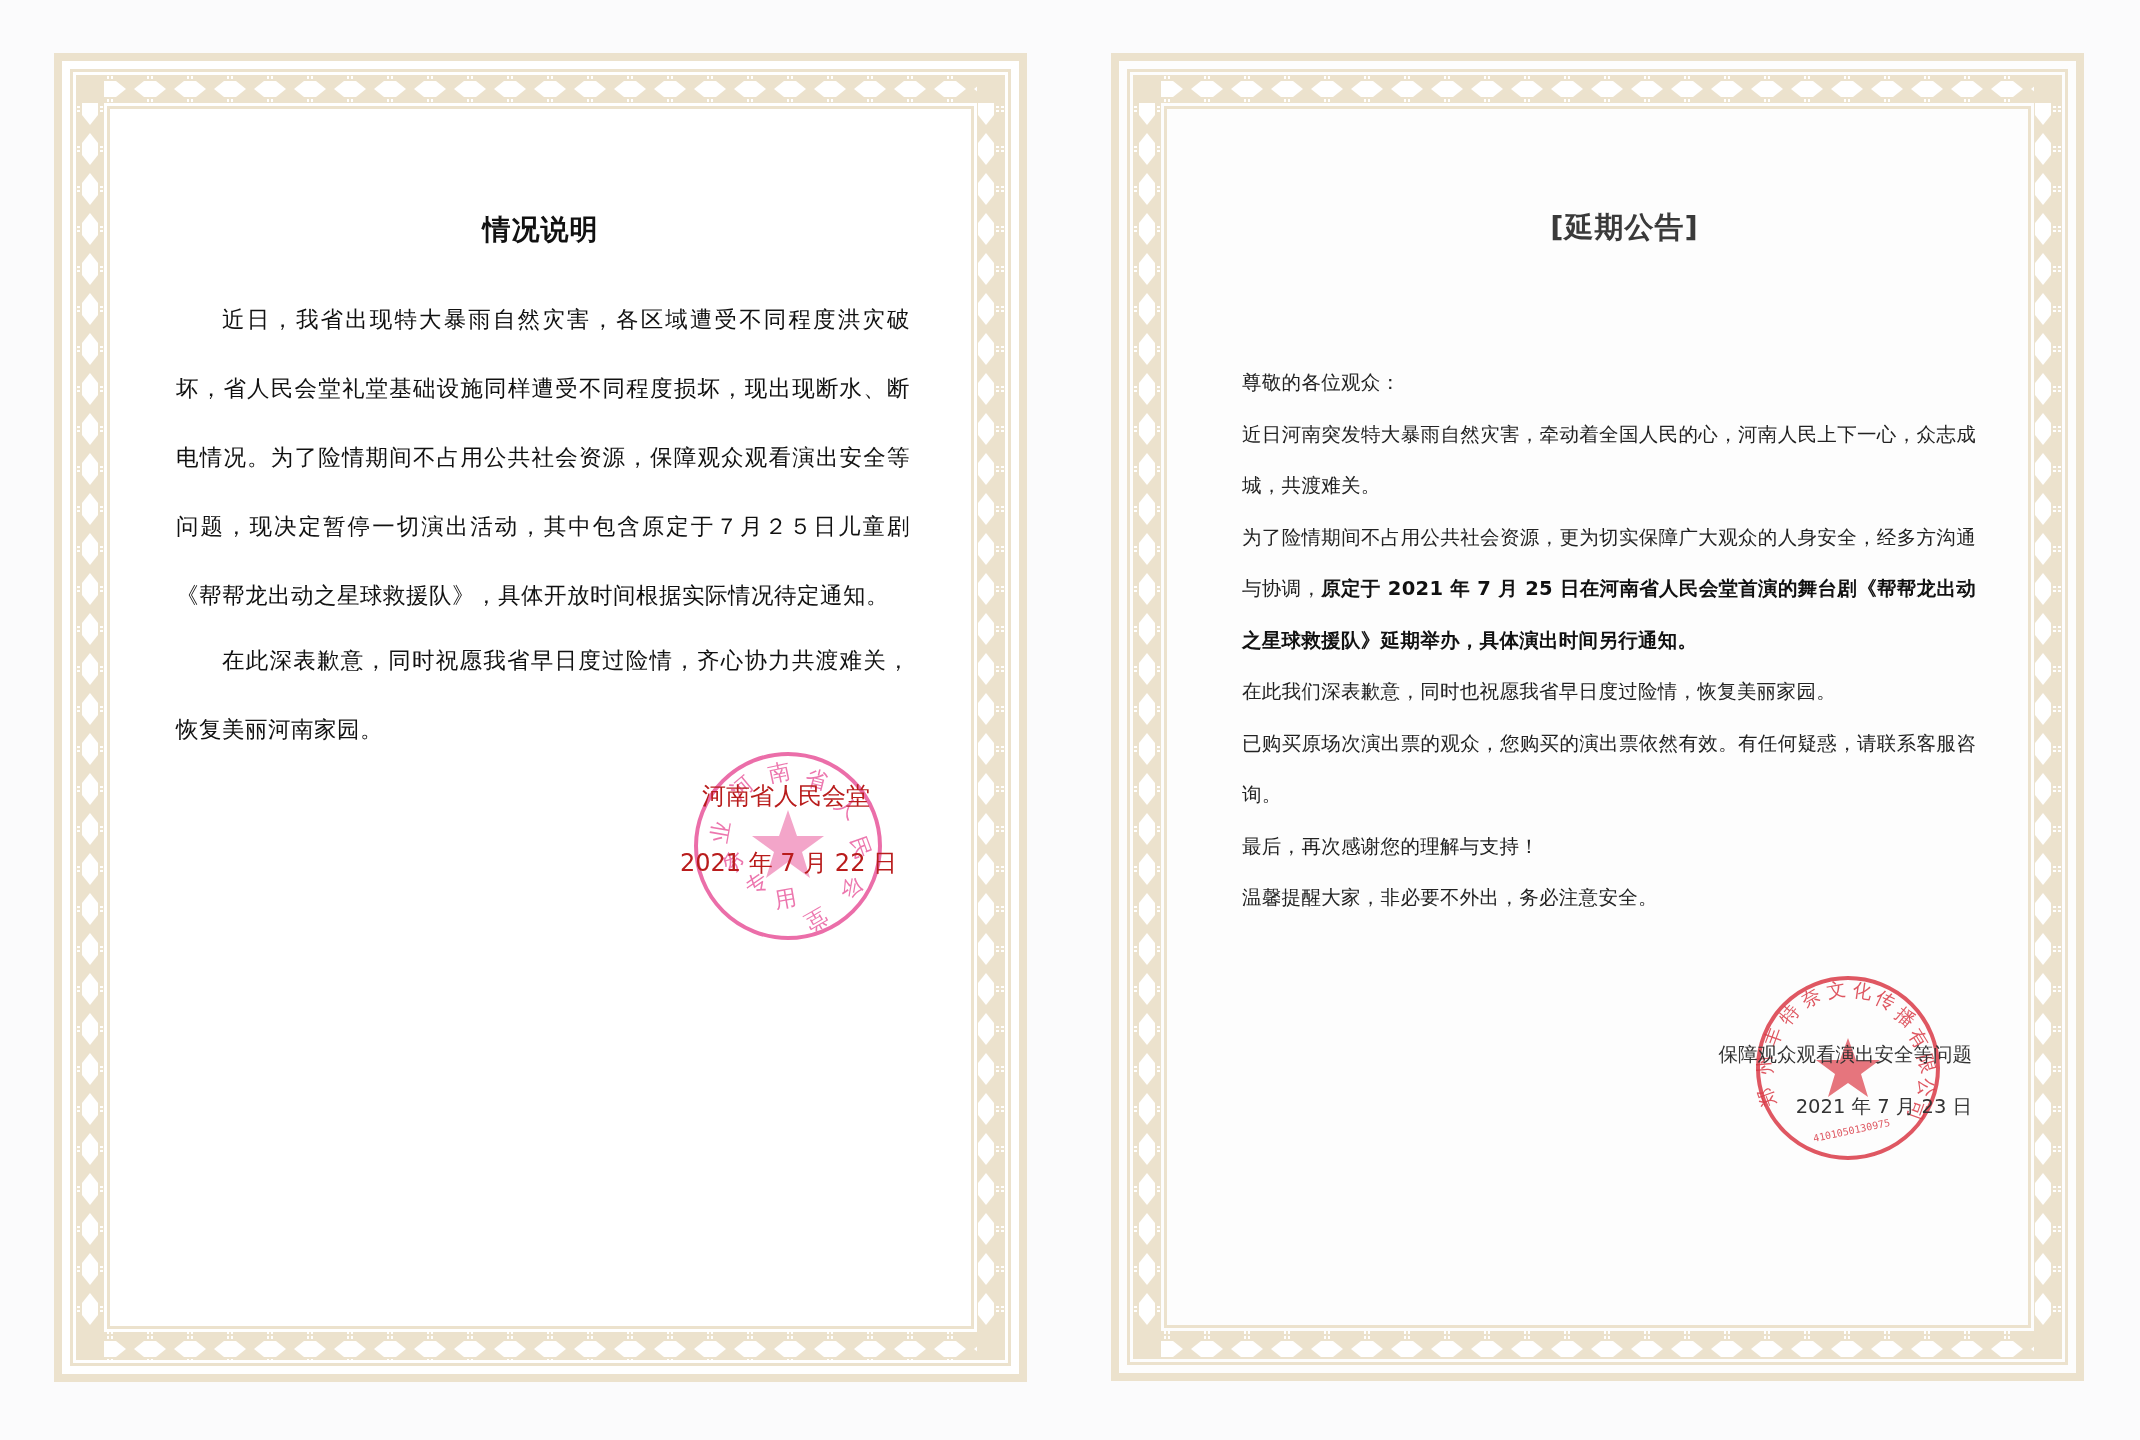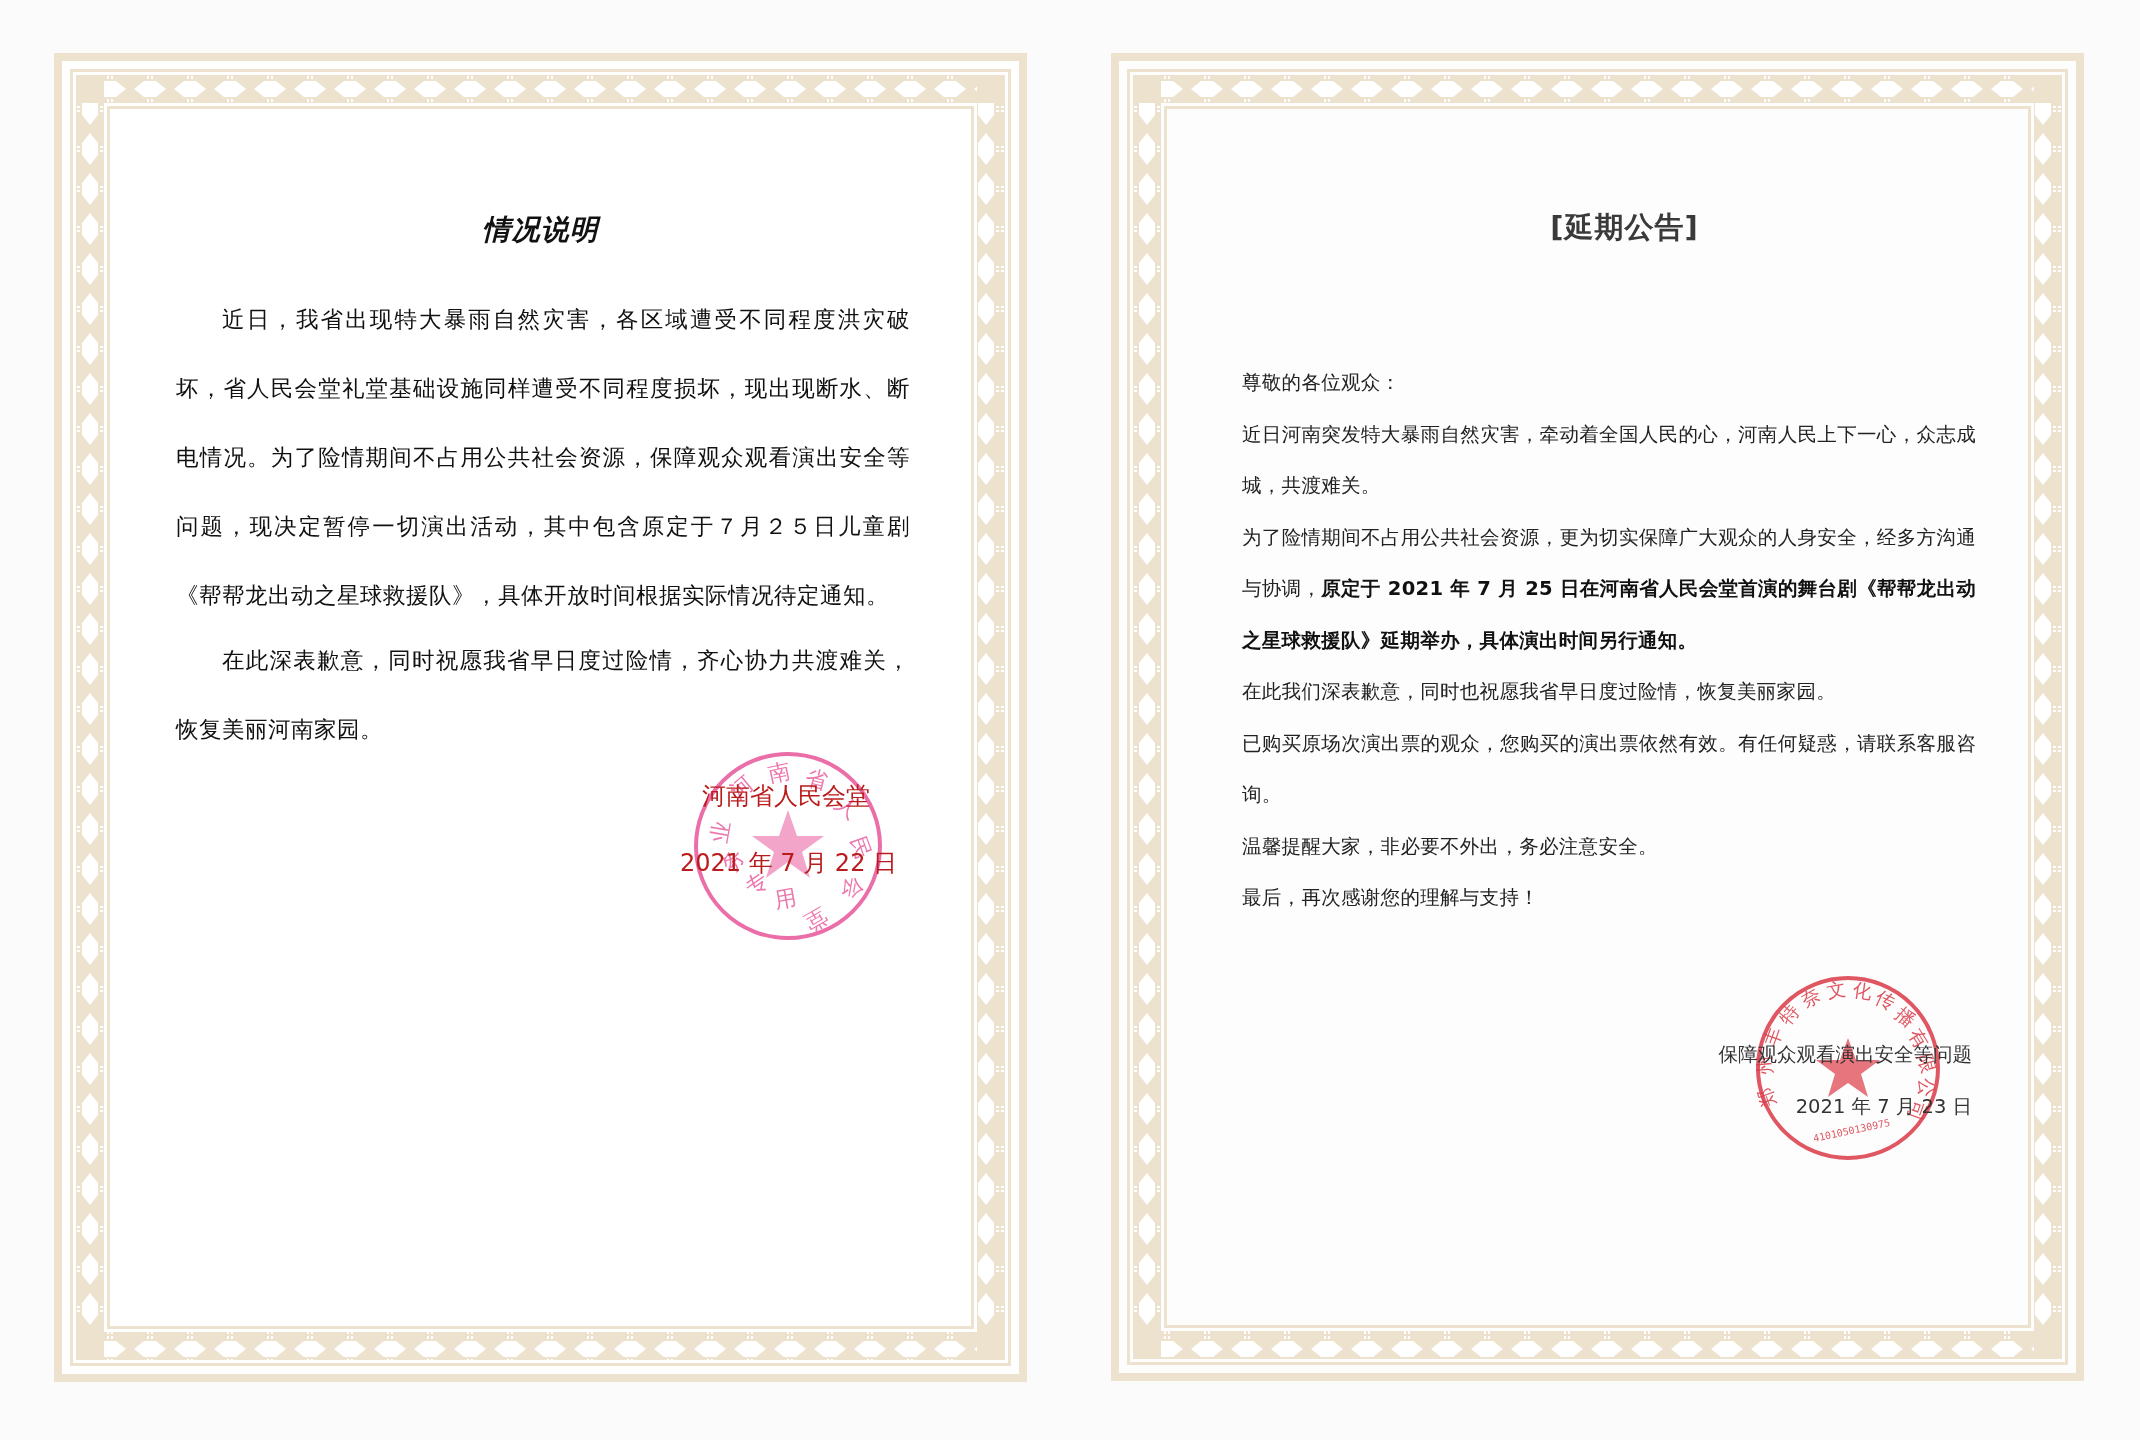--- a/index.html
+++ b/index.html
@@ -34,21 +34,21 @@
   }
   .band-pattern svg { position: absolute; left: 0; top: 0; }
   .frame-thin2 {
     position: absolute; left: 53px; top: 53px; right: 53px; bottom: 53px;
     border: 3px solid #ece2cd; box-sizing: border-box;
   }
 
   
   .l-title {
     position: absolute; left: 0; width: 973px; top: 158px; text-align: center;
-    font-size: 28px; font-weight: bold; letter-spacing: 1px; color: #111; font-style: italic;
+    font-size: 28px; font-weight: bold; letter-spacing: 1px; color: #111;
   }
   .l-body {
     position: absolute; left: 122px; width: 734px; font-size: 22.5px;
     line-height: 69px; color: #111; letter-spacing: 0.5px; text-align: justify;
   }
   .l-body p { margin: 0; text-indent: 46px; }
   #l-p1 { top: 232px; }
   #l-p2 { top: 573px; }
   .l-sign {
     position: absolute; font-size: 24px; color: #b91c1c; white-space: nowrap;
@@ -178,22 +178,22 @@
   <div class="frame-thin2"></div>
 
   <div class="r-title">[延期公告]</div>
 
   <div class="r-body">
     <p>尊敬的各位观众：</p>
     <p>近日河南突发特大暴雨自然灾害，牵动着全国人民的心，河南人民上下一心，众志成城，共渡难关。</p>
     <p><span>为了险情期间不占用公共社会资源，更为切实保障广大观众的人身安全，经多方沟通与协调，</span><b>原定于 2021 年 7 月 25 日在河南省人民会堂首演的舞台剧《帮帮龙出动之星球救援队》延期举办，具体演出时间另行通知。</b></p>
     <p>在此我们深表歉意，同时也祝愿我省早日度过险情，恢复美丽家园。</p>
     <p>已购买原场次演出票的观众，您购买的演出票依然有效。有任何疑惑，请联系客服咨询。</p>
+    <p>最后，再次感谢您的理解与支持！</p>
     <p>温馨提醒大家，非必要不外出，务必注意安全。</p>
-    <p>最后，再次感谢您的理解与支持！</p>
   </div>
 
   <div class="stamp" style="left:643px; top:921px;">
     <svg width="188" height="188" viewBox="0 0 188 188">
       <circle cx="94" cy="94" r="90" fill="none" stroke="#d93a46" stroke-width="4" opacity="0.85"></circle>
       <polygon points="94,64 102,86 126,86 107,100 114,123 94,109 74,123 81,100 62,86 86,86" fill="#e0535c" opacity="0.8"></polygon>
       <g fill="#d93a46" opacity="0.85" font-size="19" font-family="DejaVu Sans, sans-serif">
         <text x="22" y="130" transform="rotate(-110 22 130)">郑</text>
         <text x="18" y="100" transform="rotate(-95 18 100)">州</text>
         <text x="22" y="74" transform="rotate(-70 22 74)">丰</text>

